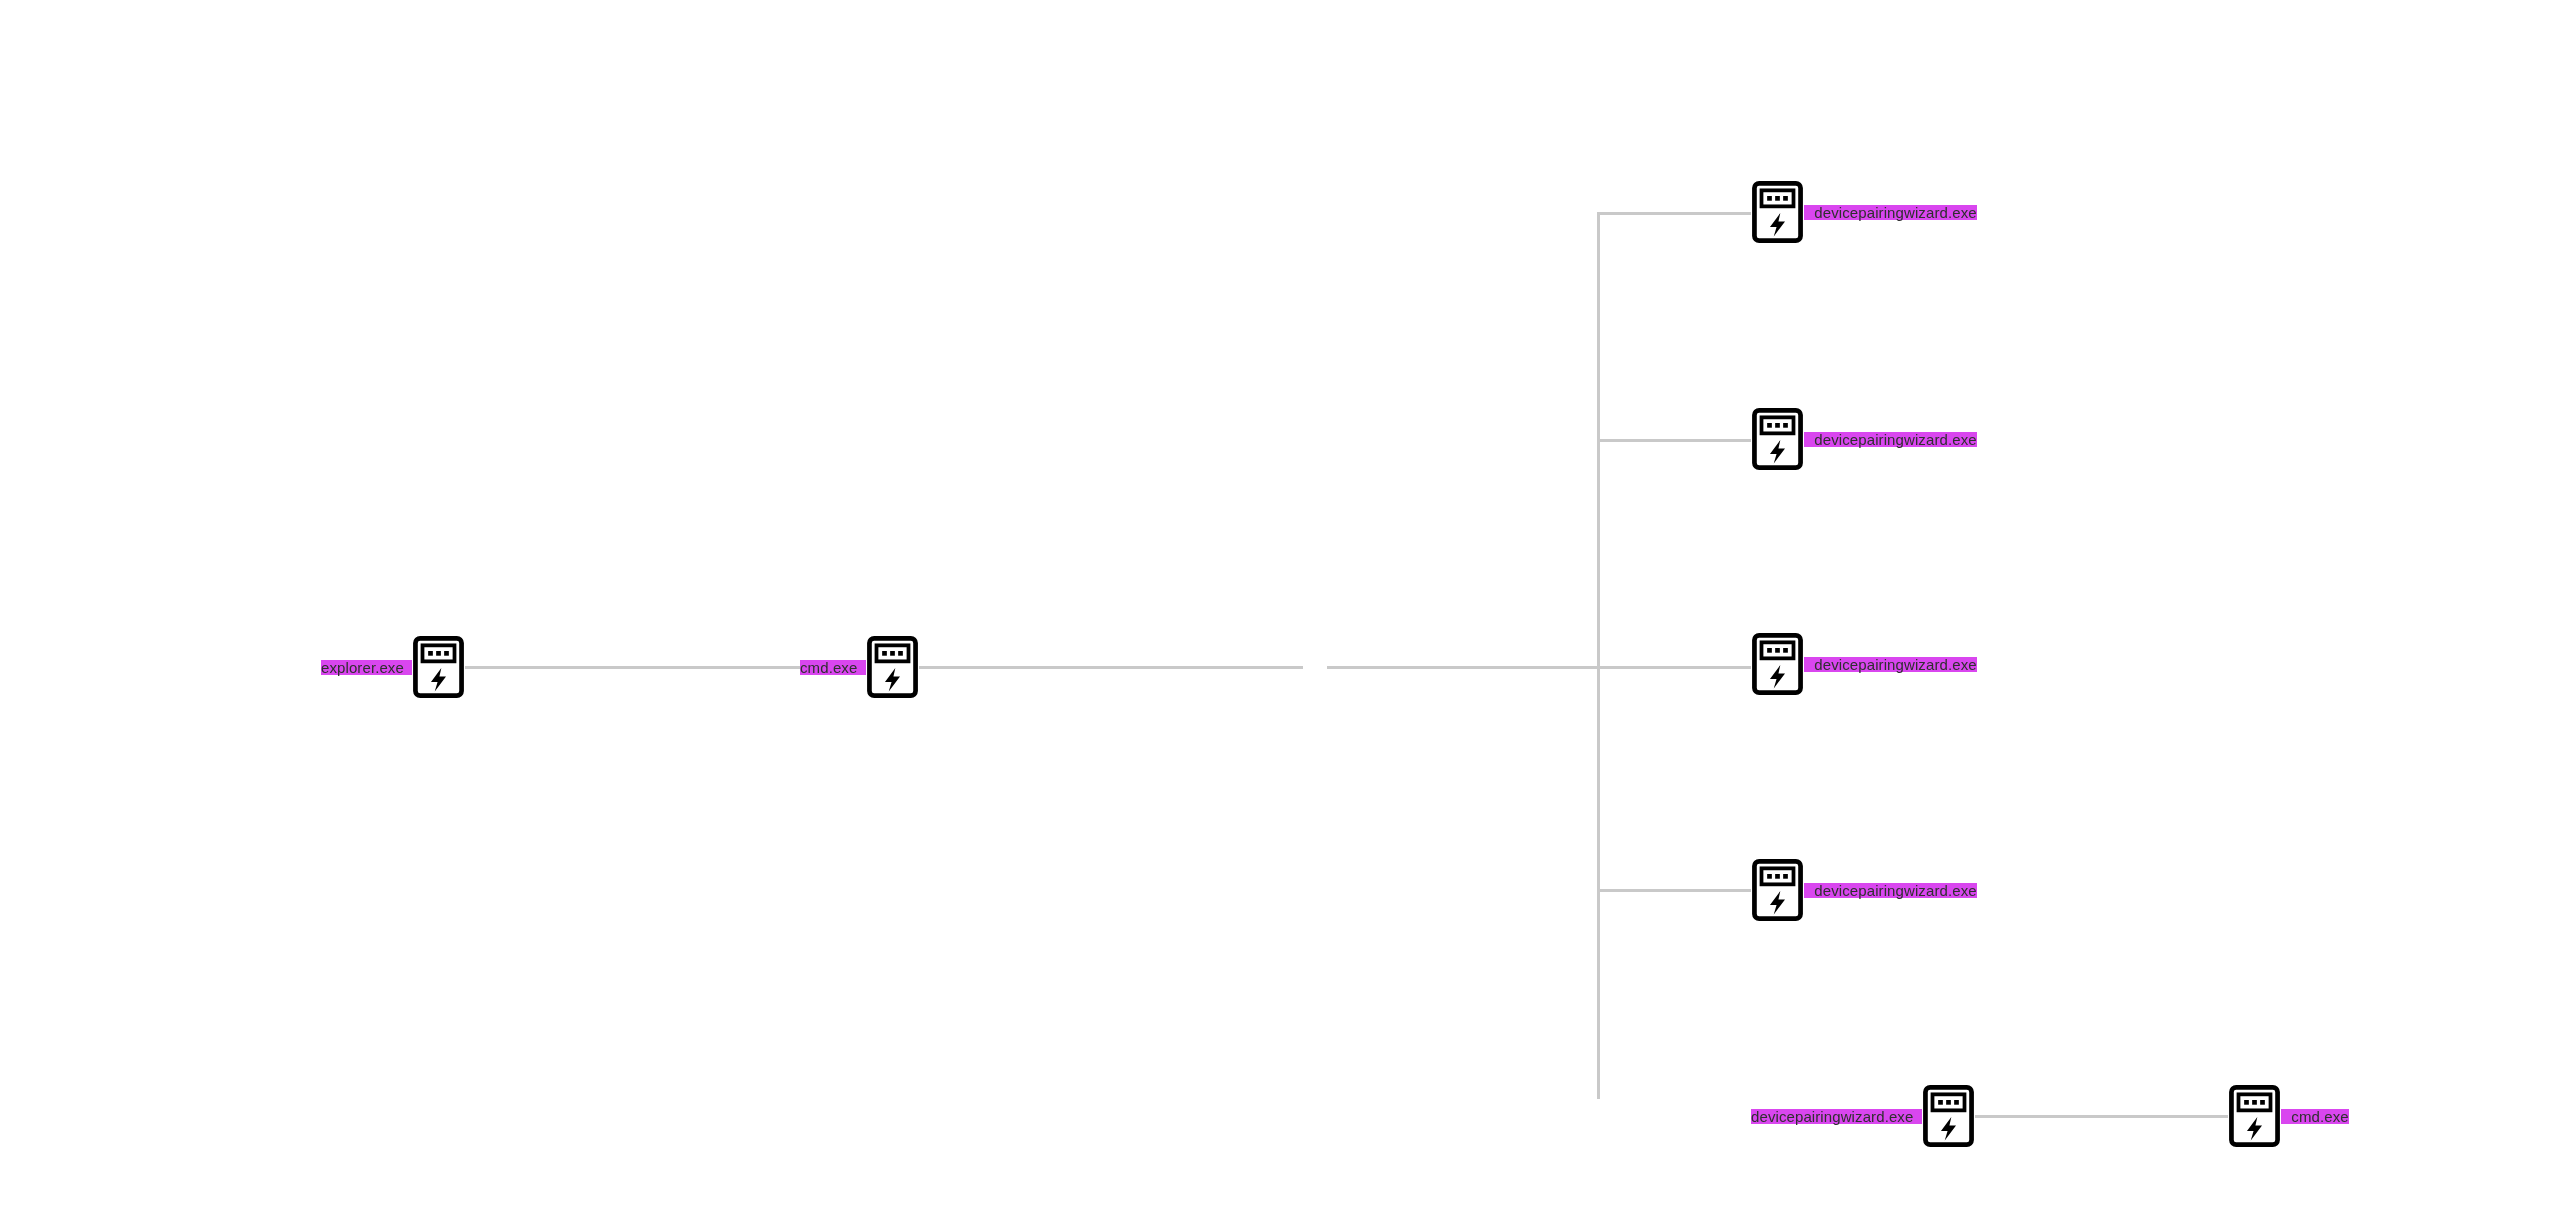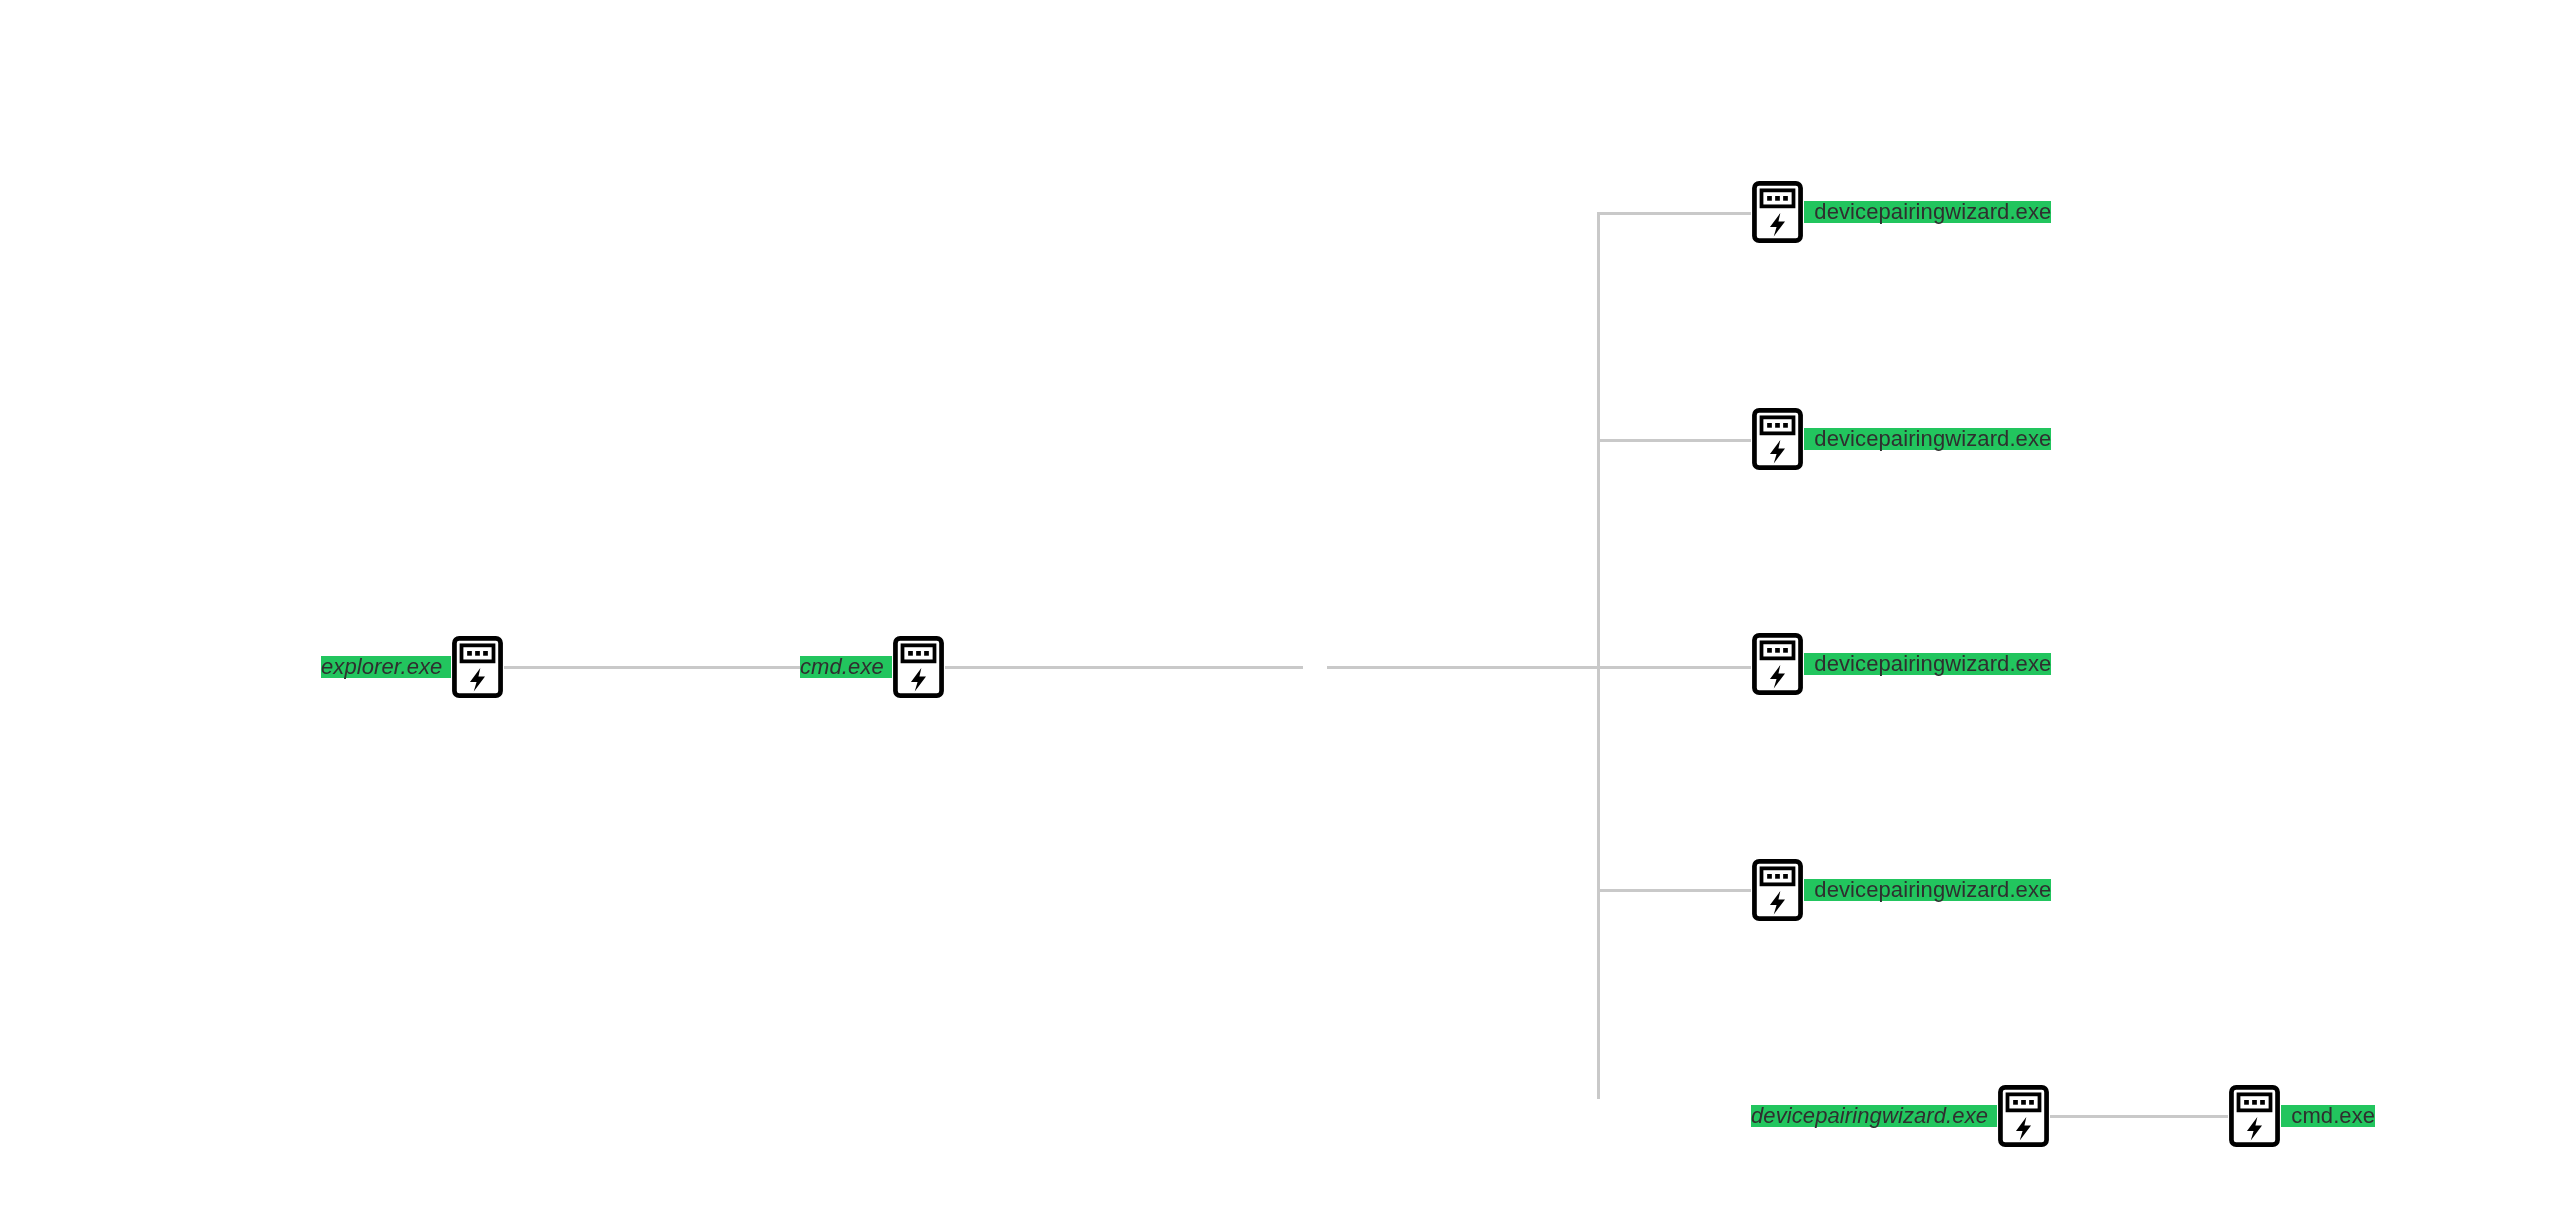--- a/index.html
+++ b/index.html
@@ -54,30 +54,30 @@
     height: 64px;
     flex: 0 0 auto;
     display: block;
     position: relative;
     z-index: 3;
     background: #ffffff;
   }
   .node-icon svg { display: block; width: 53px; height: 64px; }
 
   .node-label {
-    font-size: 22px;
+    font-size: 15px;
     line-height: 1;
     color: #2f2f2f;
     letter-spacing: 0.1px;
     position: relative;
     z-index: 2;
-    background: #22c55e;
+    background: #d946ef;
   }
   .label-right .node-label { padding-left: 10.3px; }
-  .label-left  .node-label { padding-right: 8.5px; font-style: italic; }
+  .label-left  .node-label { padding-right: 8.5px; }
 </style>
 </head>
 <body>
 
 <div id="canvas">
 
   <div class="edge-layer">
 
     <div class="edge edge-h" style="left:374px;  top:666px;  width:455px;"></div>
     <div class="edge edge-h" style="left:853px;  top:666px;  width:450px;"></div>

